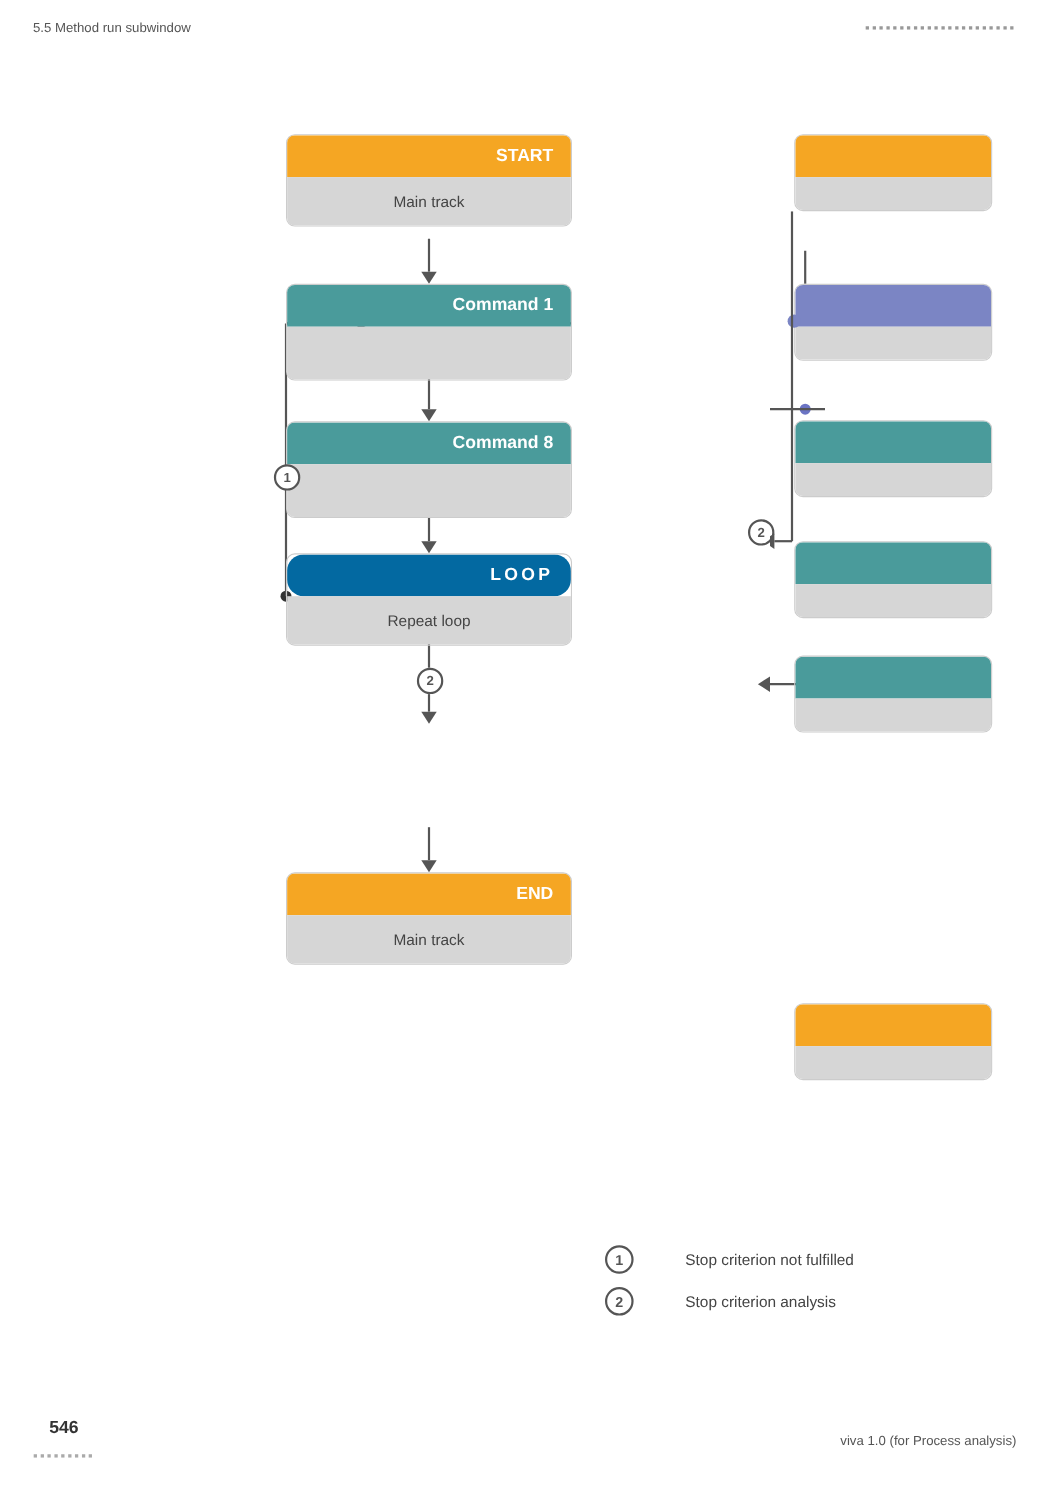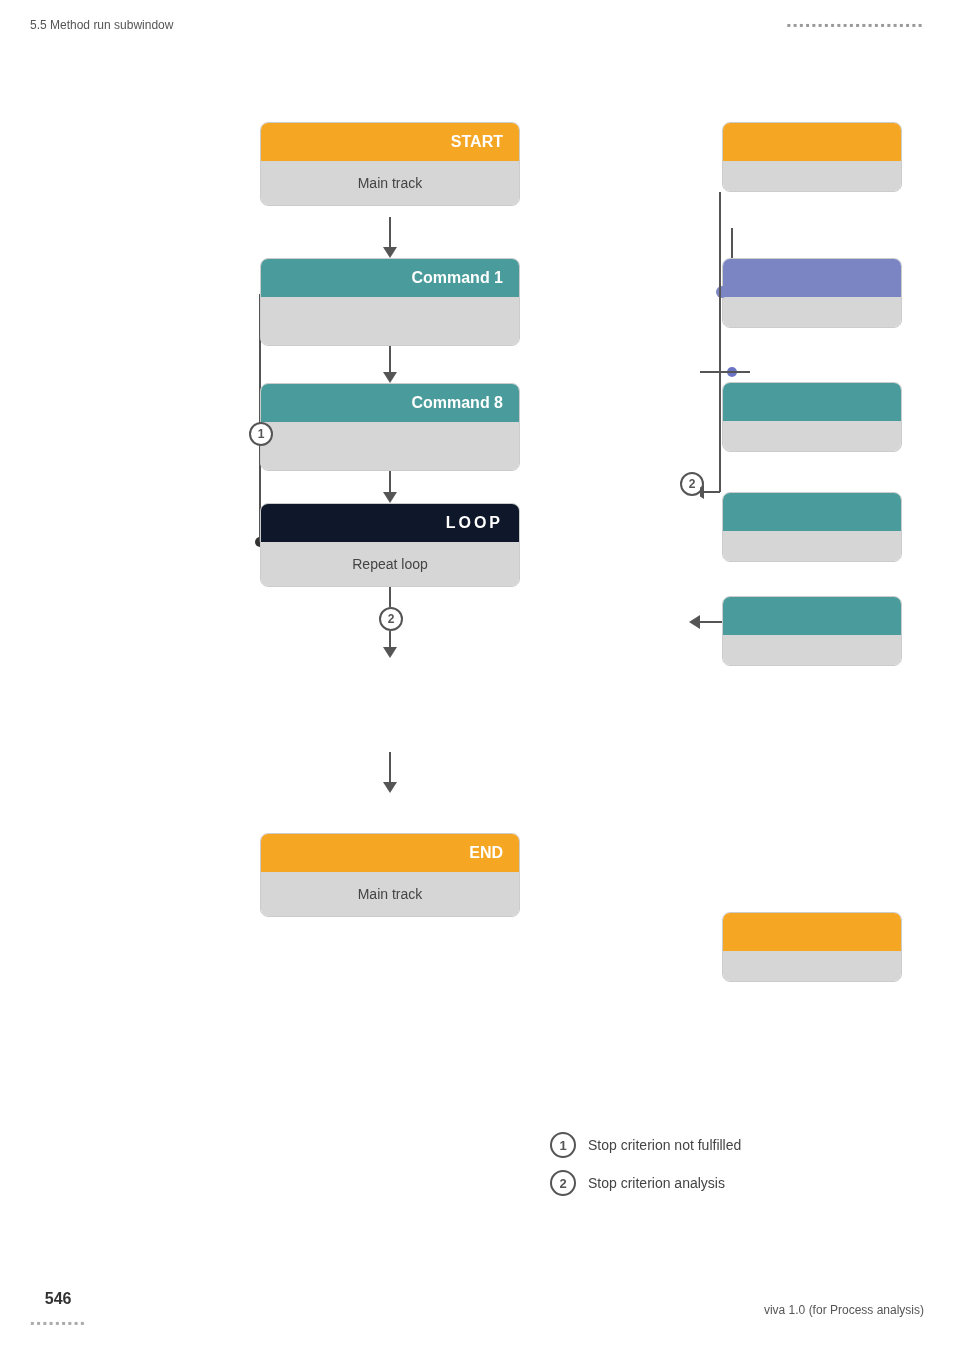--- a/index.html
+++ b/index.html
@@ -61,22 +61,23 @@
       color: #444;
       min-height: 42px;
     }
 
     .orange { background-color: #f5a623; }
     .teal { background-color: #4a9b9b; }
     .blue-purple { background-color: #7b85c4; }
 
     
     .loop-block .block-header {
-      background-color: #0f172a;
+      background-color: #0369a1;
       letter-spacing: 3px;
+      border-radius: 15px;
     }
 
     
     .legend {
       position: absolute;
       left: 550px;
       top: 1100px;
     }
 
     .legend-item {
@@ -97,20 +98,21 @@
       font-size: 13px;
       color: #555;
       font-weight: bold;
       margin-right: 12px;
       flex-shrink: 0;
     }
 
     .legend-text {
       font-size: 14px;
       color: #444;
+      margin-left: 35px;
     }
 
     
     .footer {
       position: absolute;
       bottom: 20px;
       left: 30px;
       right: 30px;
       display: flex;
       justify-content: space-between;
@@ -215,21 +217,21 @@
       <div class="block-header blue-purple">LOOP</div>
       <div class="block-body">Repeat loop</div>
     </div>
   </div>
 
   <div style="position:absolute; left:379px; top:575px; width:24px; height:24px; border-radius:50%; border:2px solid #555; background:#fff; display:flex; align-items:center; justify-content:center; font-size:12px; font-weight:bold; color:#555;">
     <span>2</span>
   </div>
 
 
-  <div style="position:absolute; left:260px; top:761px;margin-top:40px;">
+  <div style="position:absolute; left:260px; top:761px;">
     <div class="block">
       <div class="block-header orange">END</div>
       <div class="block-body">Main track</div>
     </div>
   </div>
 
   <div style="position:absolute; left:249px; top:390px; width:24px; height:24px; border-radius:50%; border:2px solid #555; background:#fff; display:flex; align-items:center; justify-content:center; font-size:12px; font-weight:bold; color:#555;">
     <span>1</span>
   </div>
 

